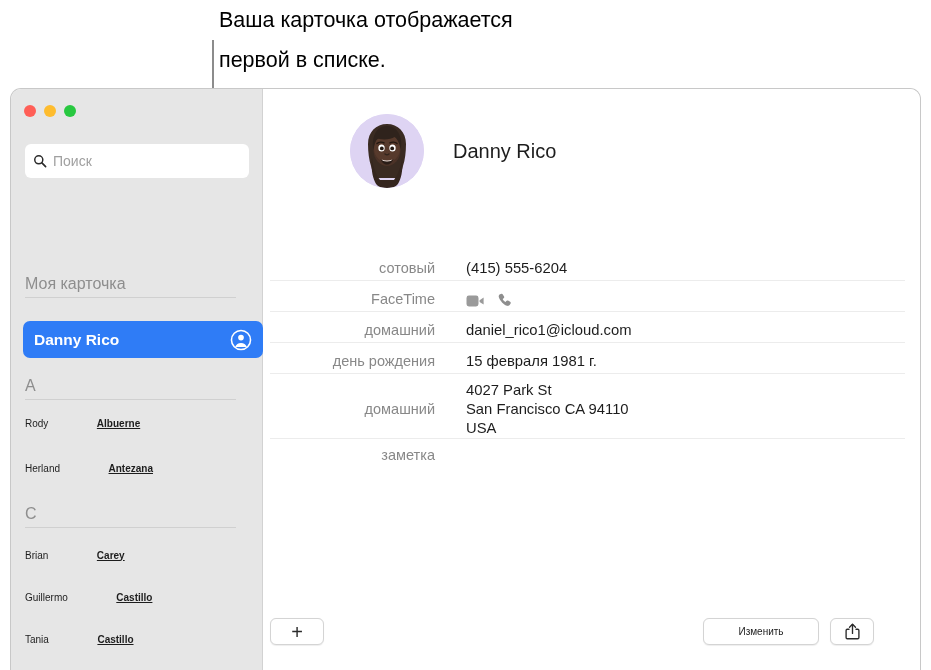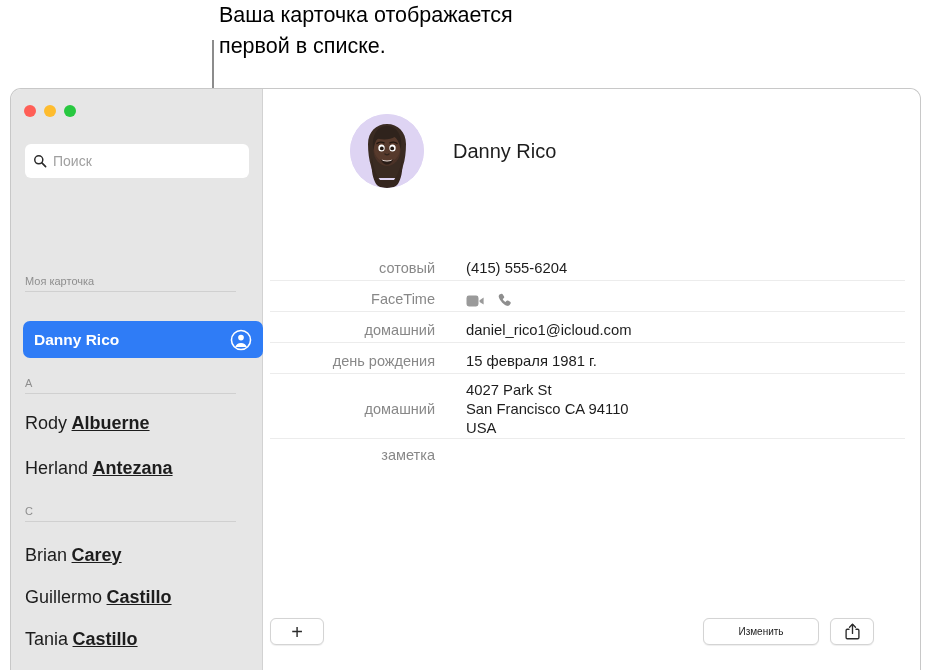--- a/index.html
+++ b/index.html
@@ -8,21 +8,21 @@
     background: #ffffff;
     font-family: "Liberation Sans", sans-serif;
     overflow: hidden;
   }
   .stage { position: relative; width: 931px; height: 670px; background:#fff; }
 
   
   .callout-text {
     position: absolute;
     left: 219px; top: 0px; width: 460px;
-    font-size: 21.5px; line-height: 31px;
+    font-size: 21.5px; line-height: 40px;
     color: #000; white-space: pre-line;
   }
   .leader-line {
     position: absolute;
     left: 212px; top: 40px;
     width: 2px; height: 213px;
     background: #8c8c8c;
   }
 
   
@@ -65,21 +65,21 @@
     box-sizing: border-box; padding: 0 8px;
   }
   .search-icon { width: 14px; height: 14px; flex: 0 0 14px; margin-right: 6px; }
   .search-placeholder {
     font-size: 14px; color: #a0a0a0;
   }
 
   .section-header {
     position: absolute; left: 14px;
     width: 211px;
-    font-size: 11px; color: #8e8e8e;
+    font-size: 16px; color: #8e8e8e;
     padding-bottom: 4px;
     border-bottom: 1px solid #d0d0d0;
     box-sizing: border-box;
   }
   #sec-mycard { top: 186px; }
   #sec-a { top: 288px; }
   #sec-c { top: 416px; }
 
   .row-selected {
     position: absolute; left: 12px; top: 232px;
@@ -92,22 +92,22 @@
   }
   .row-selected .name {
     font-size: 15.5px; color: #fff; font-weight: bold;
     flex: 1;
   }
   .mycard-icon { width: 22px; height: 22px; flex: 0 0 22px; }
 
   .contact-row {
     position: absolute; left: 14px;
     width: 230px; height: 22px;
-    font-size: 18px; color: #1d1d1d;
-    display: flex; align-items: center;
+    font-size: 10px; color: #1d1d1d;
+    display: flex; align-items: center; gap: 44px;
   }
   .contact-row .first { font-weight: normal; }
   .contact-row .last { font-weight: bold; margin-left: 4.5px; text-decoration: underline; }
 
   
   .detail {
     flex: 1; position: relative; background: #fff;
   }
   .detail-header {
     position: absolute; left: 87px; top: 25px;

